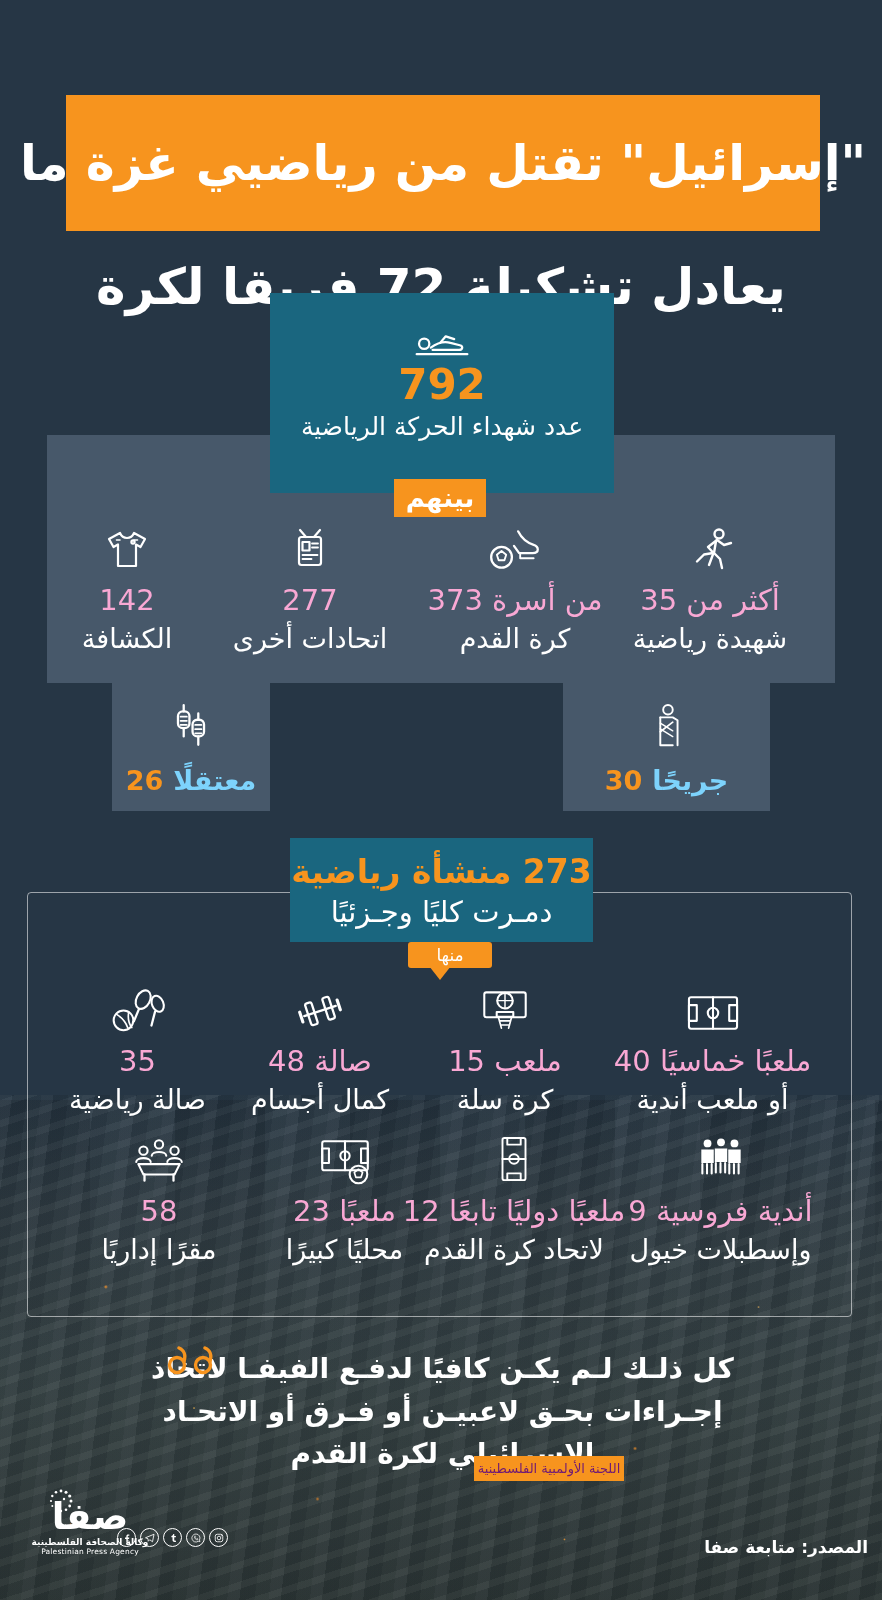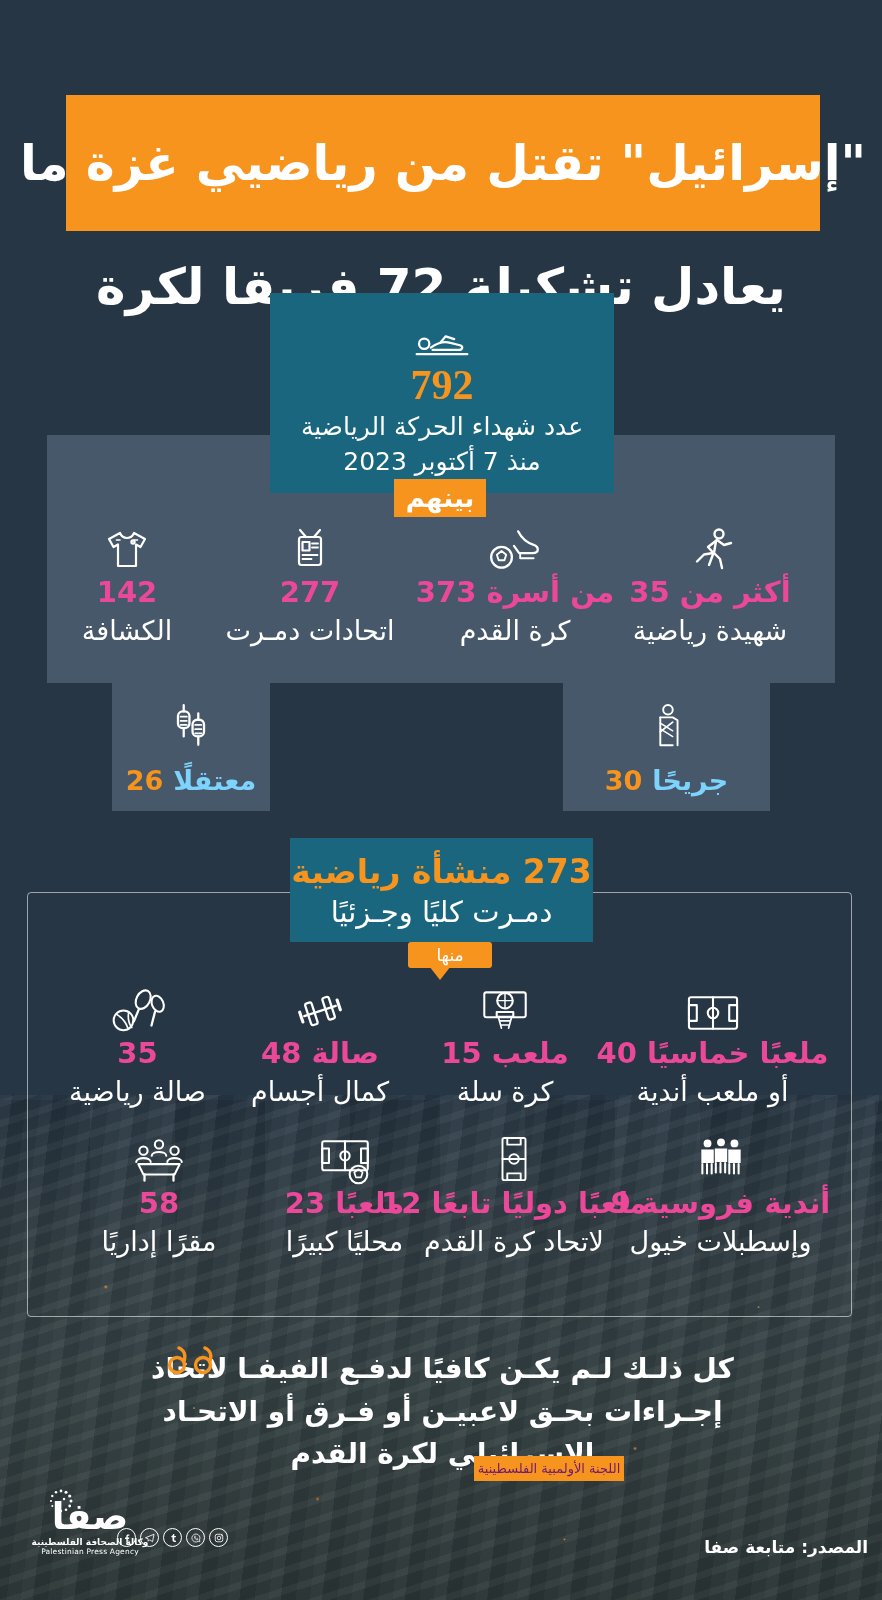--- a/index.html
+++ b/index.html
@@ -24,36 +24,36 @@
   .rubble-build{position:absolute;left:0;top:1100px;width:882px;height:230px;z-index:0;opacity:.5;
     background:
       repeating-linear-gradient(90deg, rgba(25,33,40,.55) 0 90px, rgba(90,100,105,.25) 90px 175px),
       linear-gradient(180deg, rgba(30,40,48,.2), rgba(60,70,72,.35));}
   
   .banner{left:66px;top:95px;width:754px;height:136px;display:flex;align-items:center;justify-content:center;z-index:3;}
   .banner h1{margin:0;font-size:49px;font-weight:bold;color:#fff;line-height:1;white-space:nowrap;}
   .subtitle{left:40px;top:258px;width:802px;text-align:center;font-size:50px;font-weight:bold;color:#fff;z-index:3;}
   
   .martyrbox{left:270px;top:293px;width:344px;height:200px;display:flex;flex-direction:column;align-items:center;justify-content:flex-start;padding-top:10px;z-index:4;}
-  .martyr-val{font-size:42px;font-weight:bold;color:#F7941E;line-height:1.15;font-family:Liberation Serif, serif;}
+  .martyr-val{font-size:42px;font-weight:bold;color:#F7941E;line-height:1.15;}
   .martyr-l{font-size:25px;color:#fff;line-height:1.4;}
   .badge-among{left:394px;top:479px;width:92px;height:38px;display:flex;align-items:center;justify-content:center;font-size:26px;font-weight:bold;color:#fff;z-index:5;}
   
   .panel{left:47px;top:435px;width:788px;height:248px;z-index:2;}
   .subpanel{z-index:2;display:flex;flex-direction:column;align-items:center;justify-content:flex-start;padding-top:12px;}
   .sp-left{left:112px;top:683px;width:158px;height:128px;}
   .sp-right{left:563px;top:683px;width:207px;height:128px;}
   .graybg{background:#47586A;}
   .tealbg{background:#1A667F;}
   .orangebg{background:#F7941E;}
   
   .stat{position:absolute;display:flex;flex-direction:column;align-items:center;text-align:center;z-index:4;}
   .sicon{height:58px;display:flex;align-items:flex-end;justify-content:center;}
   .sicon svg{display:block;}
-  .sval{font-size:29px;font-weight:bold;color:#ec4899;line-height:1.2;white-space:nowrap;}
+  .sval{font-size:29px;font-weight:normal;color:#f9a8d4;margin-top:8px;line-height:1.2;white-space:nowrap;}
   .slabel{font-size:27px;color:#fff;margin-top:4px;line-height:1.25;white-space:nowrap;}
   .numfirst{direction:ltr;unicode-bidi:isolate;}
   .inline-stat{display:flex;direction:ltr;gap:10px;align-items:baseline;margin-top:12px;font-weight:bold;font-size:27px;white-space:nowrap;}
   .inline-stat .n{color:#F7941E;}
   .inline-stat .t{color:#7dd3fc;}
   
   .fac-border{left:27px;top:892px;width:825px;height:425px;border:1px solid rgba(255,255,255,.55);border-radius:4px;z-index:1;}
   .facbox{left:290px;top:838px;width:303px;height:104px;display:flex;flex-direction:column;align-items:center;justify-content:center;z-index:4;gap:4px;}
   .facbox .t1{font-size:33px;font-weight:bold;color:#F7941E;white-space:nowrap;}
   .facbox .t2{font-size:29px;color:#fff;white-space:nowrap;}
@@ -95,21 +95,20 @@
           <g stroke="#fff" fill="none" stroke-linecap="round" stroke-linejoin="round" stroke-width="2.4">
             <circle cx="13" cy="23" r="5.5"></circle>
             <path d="M20 27c7-5 14-7 21-5l10 2.5c4 1 3 5-1 5H22"></path>
             <path d="M30 22l6-7 9 3"></path>
             <path d="M5 34h54"></path>
           </g>
         </svg>
       </div>
     <div class="martyr-val">792</div>
     <div class="martyr-l">عدد شهداء الحركة الرياضية</div>
-    <div class="martyr-l">منذ 7 أكتوبر 2023</div>
   </div>
   <div class="abs badge-among orangebg">بينهم</div>
 
   <div class="stat" style="right:77px;top:517px;width:190px;">
     <div class="sicon">
         <svg width="56" height="50" viewBox="0 0 56 48">
           <g stroke="#fff" fill="none" stroke-linecap="round" stroke-linejoin="round" stroke-width="2.4">
             <circle cx="37" cy="8" r="4.5"></circle>
             <path d="M35 14l-9 7 5.5 6-4.5 12"></path>
             <path d="M35 14l7 5 7-2"></path>
@@ -140,21 +139,21 @@
         <svg width="48" height="52" viewBox="0 0 48 48">
           <g stroke="#fff" fill="none" stroke-linecap="round" stroke-linejoin="round" stroke-width="2.2">
             <path d="M20 12l-6-7m14 7l6-7"></path>
             <rect x="13" y="12" width="22" height="28" rx="2.5"></rect>
             <rect x="16.5" y="17" width="7" height="8.5"></rect>
             <path d="M26 18.5h6M26 22.5h6M16.5 30h15M16.5 34h9" stroke-width="1.8"></path>
           </g>
         </svg>
       </div>
     <div class="sval">277</div>
-    <div class="slabel">اتحادات دمـرت</div>
+    <div class="slabel">اتحادات أخرى</div>
   </div>
   <div class="stat" style="right:660px;top:517px;width:190px;">
     <div class="sicon">
         <svg width="48" height="50" viewBox="0 0 48 48">
           <g stroke="#fff" fill="none" stroke-linecap="round" stroke-linejoin="round" stroke-width="2.2">
             <path d="M17 7l-11 6 4.5 8 4.5-2.5V40h18V18.5L37.5 21l4.5-8-11-6c-1.5 3.5-4 5-7 5s-5.5-1.5-7-5z"></path>
             <path d="M13.5 14h3.5m14 0h3.5" stroke-width="1.6"></path>
             <circle cx="30" cy="16" r="1.6"></circle>
           </g>
         </svg>

